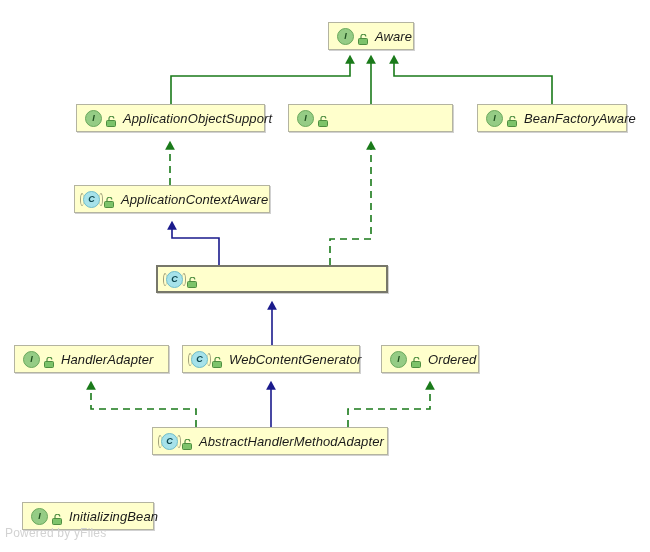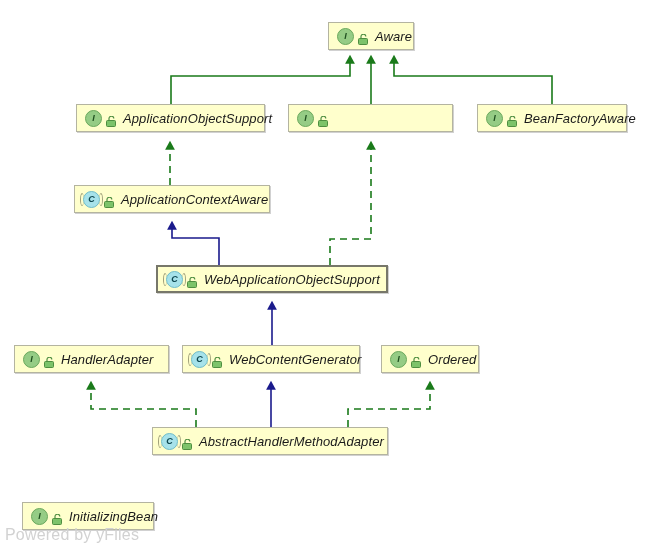--- a/index.html
+++ b/index.html
@@ -93,21 +93,21 @@
     width: 11px;
     height: 11px;
     flex: 0 0 auto;
     margin-right: 6px;
     margin-left: 1px;
   }
   .watermark {
     position: absolute;
     left: 5px;
     top: 526px;
-    font-size: 16px;
+    font-size: 12px;
     color: #d2d2d2;
     letter-spacing: 0.2px;
     user-select: none;
   }
 </style>
 </head>
 <body>
 
 <div id="diagram">
 
@@ -181,21 +181,20 @@
             <path d="M3,4.5 L3,2.6 A2.4,2.4 0 0 1 7.8,2.6" fill="none" stroke="#4f8e41" stroke-width="1.2"></path>
           </svg></span>
         <span class="node-label">ApplicationContextAware</span>
       </div>
       <div class="node focus" style="left: 156px; top: 265px; width: 232px;">
         <span class="type-icon cls">C</span>
         <span class="vis-icon"><svg viewBox="0 0 11 11" width="11" height="11">
             <rect x="0.5" y="4.5" width="9" height="6" rx="1" fill="#7dc36a" stroke="#4f8e41" stroke-width="1"></rect>
             <path d="M3,4.5 L3,2.6 A2.4,2.4 0 0 1 7.8,2.6" fill="none" stroke="#4f8e41" stroke-width="1.2"></path>
           </svg></span>
-        <span class="node-label">WebApplicationObjectSupport</span>
       </div>
       <div class="node" style="left: 14px; top: 345px; width: 155px;">
         <span class="type-icon iface">I</span>
         <span class="vis-icon"><svg viewBox="0 0 11 11" width="11" height="11">
             <rect x="0.5" y="4.5" width="9" height="6" rx="1" fill="#7dc36a" stroke="#4f8e41" stroke-width="1"></rect>
             <path d="M3,4.5 L3,2.6 A2.4,2.4 0 0 1 7.8,2.6" fill="none" stroke="#4f8e41" stroke-width="1.2"></path>
           </svg></span>
         <span class="node-label">HandlerAdapter</span>
       </div>
       <div class="node" style="left: 182px; top: 345px; width: 178px;">

